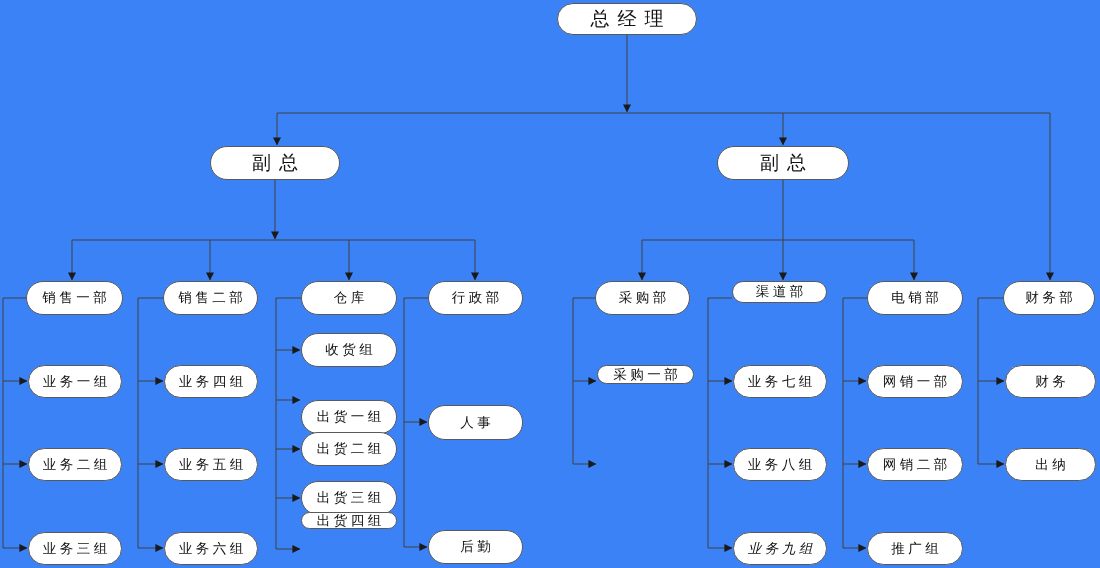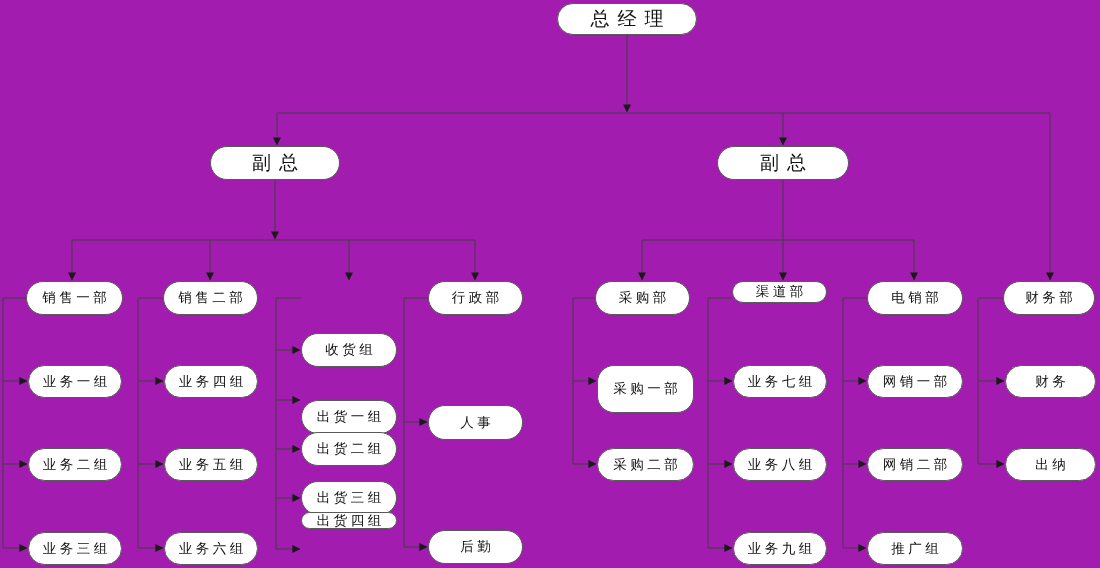--- a/index.html
+++ b/index.html
@@ -4,21 +4,21 @@
 <style>
   html, body {
     margin: 0;
     padding: 0;
     background: #ffffff;
   }
   #canvas {
     position: relative;
     width: 1100px;
     height: 568px;
-    background: #a21caf;
+    background: #3b82f6;
     overflow: hidden;
     font-family: "Liberation Serif", "DejaVu Serif", serif;
   }
   #wires {
     position: absolute;
     left: 0;
     top: 0;
     width: 1100px;
     height: 568px;
   }
@@ -118,20 +118,21 @@
     </g>
   </svg>
 
   <div class="node big" style="left:557px; top:3px; width:140px; height:32px;">总经理</div>
 
   <div class="node big" style="left:210px; top:146px; width:130px; height:34px;">副总</div>
   <div class="node big" style="left:717px; top:146px; width:132px; height:34px;">副总</div>
 
   <div class="node small" style="left:26px; top:281px; width:97px; height:34px;">销售一部</div>
   <div class="node small" style="left:163px; top:281px; width:95px; height:34px;">销售二部</div>
+  <div class="node small" style="left:301px; top:281px; width:96px; height:34px;">仓库</div>
   <div class="node small" style="left:428px; top:281px; width:95px; height:34px;">行政部</div>
   <div class="node small" style="left:595px; top:281px; width:95px; height:34px;">采购部</div>
   <div class="node small" style="left:732px; top:281px; width:95px; height:22px;">渠道部</div>
   <div class="node small" style="left:867px; top:281px; width:96px; height:34px;">电销部</div>
   <div class="node small" style="left:1003px; top:281px; width:92px; height:34px;">财务部</div>
 
   <div class="node small" style="left:28px; top:365px; width:94px; height:33px;">业务一组</div>
   <div class="node small" style="left:28px; top:448px; width:94px; height:33px;">业务二组</div>
   <div class="node small" style="left:28px; top:532px; width:94px; height:33px;">业务三组</div>
 
@@ -141,26 +142,25 @@
 
   <div class="node small" style="left:301px; top:333px; width:96px; height:34px;">收货组</div>
   <div class="node small" style="left:301px; top:400px; width:96px; height:34px;">出货一组</div>
   <div class="node small" style="left:301px; top:432px; width:96px; height:34px;">出货二组</div>
   <div class="node small" style="left:301px; top:481px; width:96px; height:34px;">出货三组</div>
   <div class="node small" style="left:301px; top:512px; width:96px; height:17px;">出货四组</div>
 
   <div class="node small" style="left:428px; top:530px; width:95px; height:34px;">后勤</div>
   <div class="node small" style="left:428px; top:405px; width:95px; height:35px;">人事</div>
 
-  <div class="node small" style="left:597px; top:365px; width:97px; height:48px;">采购一部</div>
-  <div class="node small" style="left:597px; top:448px; width:97px; height:33px;">采购二部</div>
+  <div class="node small" style="left:597px; top:365px; width:97px; height:19px;">采购一部</div>
 
   <div class="node small" style="left:733px; top:365px; width:94px; height:33px;">业务七组</div>
   <div class="node small" style="left:733px; top:448px; width:94px; height:33px;">业务八组</div>
-  <div class="node small" style="left:733px; top:532px; width:94px; height:33px;">业务九组</div>
+  <div class="node small" style="left:733px; top:532px; width:94px; height:33px;font-style:italic;">业务九组</div>
 
   <div class="node small" style="left:867px; top:365px; width:96px; height:33px;">网销一部</div>
   <div class="node small" style="left:867px; top:448px; width:96px; height:33px;text-align:center;">网销二部</div>
   <div class="node small" style="left:867px; top:532px; width:96px; height:33px;">推广组</div>
 
   <div class="node small" style="left:1005px; top:365px; width:91px; height:33px;">财务</div>
   <div class="node small" style="left:1005px; top:448px; width:91px; height:33px;">出纳</div>
 
 </div>
 

